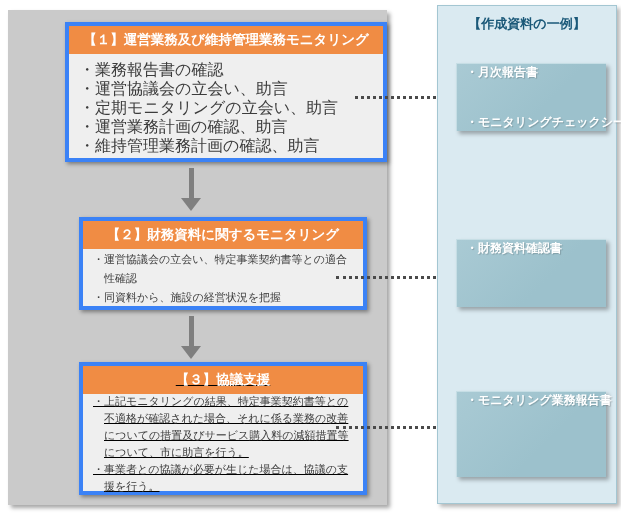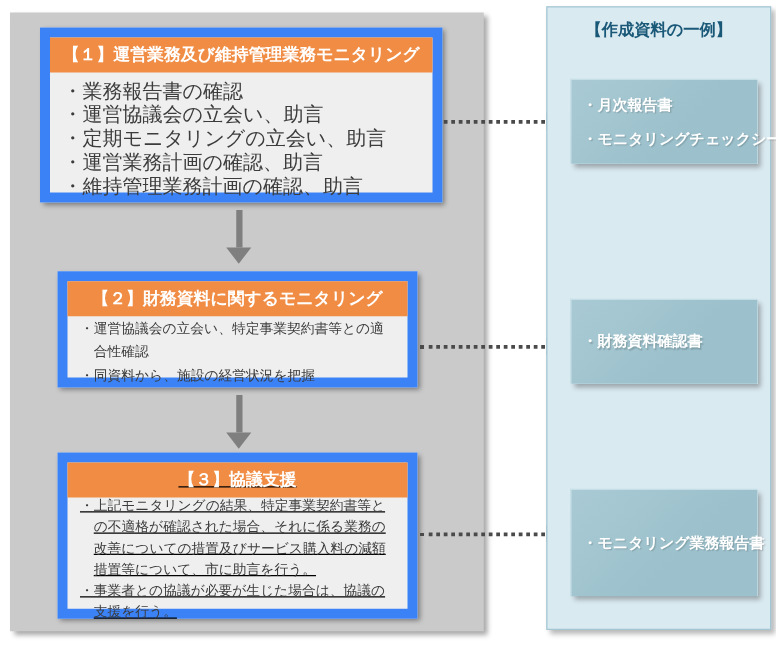--- a/index.html
+++ b/index.html
@@ -20,23 +20,24 @@
   .stage{position:relative;width:621px;height:517px;background:#FFFFFF;overflow:hidden;}
 
   
   .left-panel{
     position:absolute;left:8px;top:10px;width:379px;height:495px;
     background:var(--left_panel_bg);
     box-shadow:3px 3px 4px rgba(0,0,0,0.35);
   }
   .flow-box{
     position:absolute;box-sizing:border-box;
-    border:8px solid #3b82f6;
+    border:4px solid #3b82f6;
     background:var(--flow_body_bg);
     box-shadow:2px 2px 4px rgba(0,0,0,0.4);
+    margin-left:33px;
   }
   .flow-header{
     height:28px;line-height:28px;
     background:var(--accent_orange);
     color:#FFFFFF;font-weight:bold;font-size:13.5px;
     text-align:center;white-space:nowrap;overflow:hidden;
   }
   .flow-body{
     box-sizing:border-box;display:flex;flex-direction:column;justify-content:center;
     padding:4px 8px 4px 10px;color:var(--body_text);
@@ -74,21 +75,21 @@
   }
   .right-title{
     margin-top:9px;text-align:center;
     color:var(--panel_title_text);font-weight:bold;font-size:13px;
   }
   .doc-box{
     position:absolute;left:18px;width:150px;box-sizing:border-box;
     background:linear-gradient(135deg,var(--doc_box_bg_light) 0%,var(--doc_box_bg) 60%);
     border-top:1px solid #C6DEE5;border-left:1px solid #C6DEE5;
     box-shadow:3px 3px 4px rgba(0,0,0,0.3);
-    display:flex;flex-direction:column;justify-content:center;gap:10px;
+    display:flex;flex-direction:column;justify-content:space-between;gap:10px;
     padding-left:9px;padding-right:4px;
     color:#FFFFFF;font-weight:bold;font-size:12px;
     text-shadow:1px 1px 1px rgba(0,0,0,0.18);
   }
   .doc1{top:57px;height:68px;}
   .doc2{top:233px;height:68px;}
   .doc3{top:385px;height:86px;}
   .doc-line{white-space:nowrap;}
 </style>
 </head>

